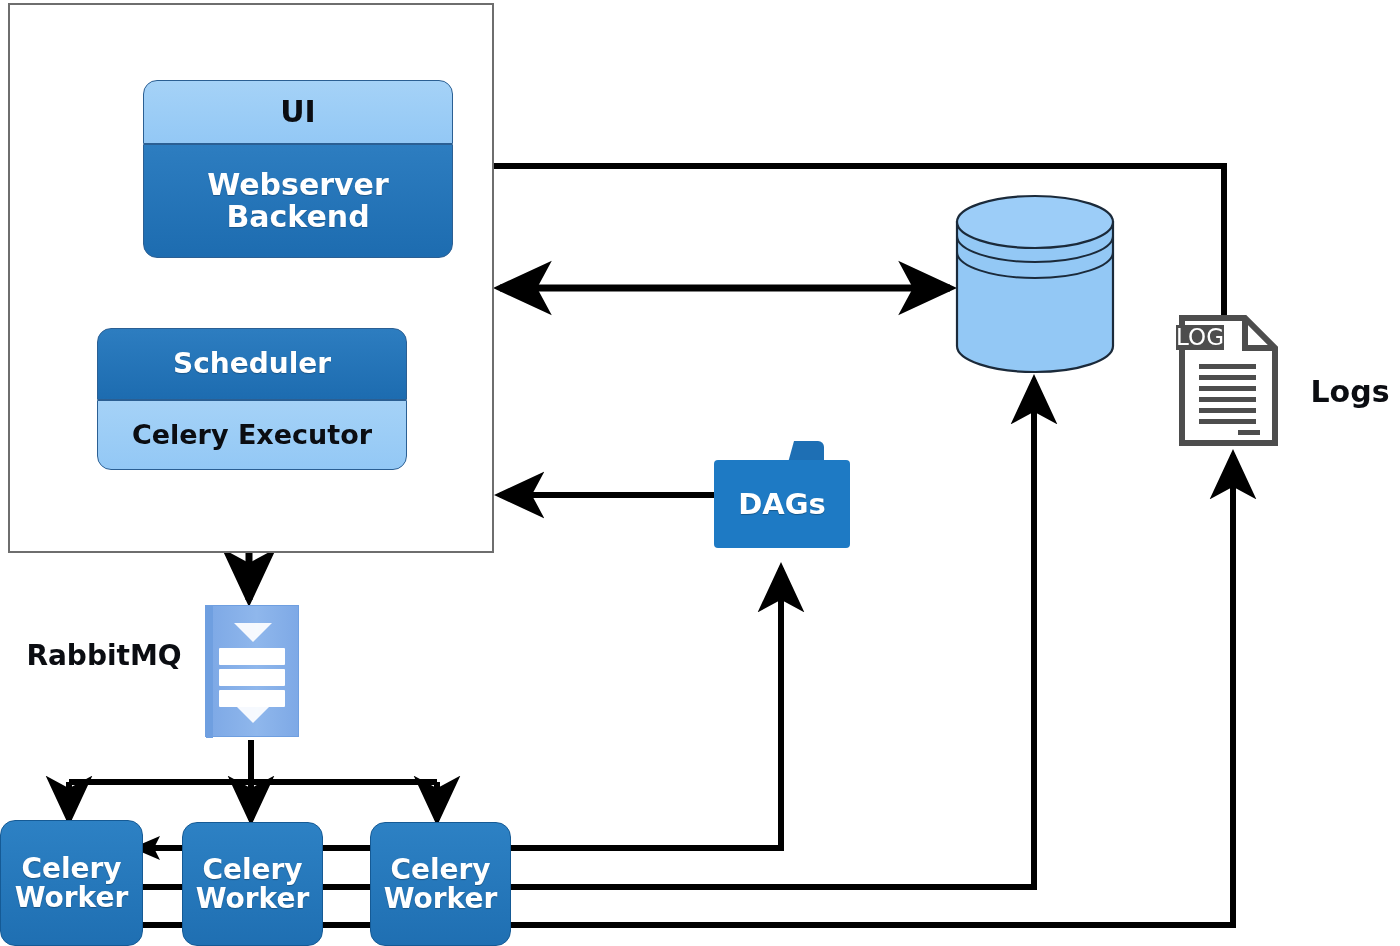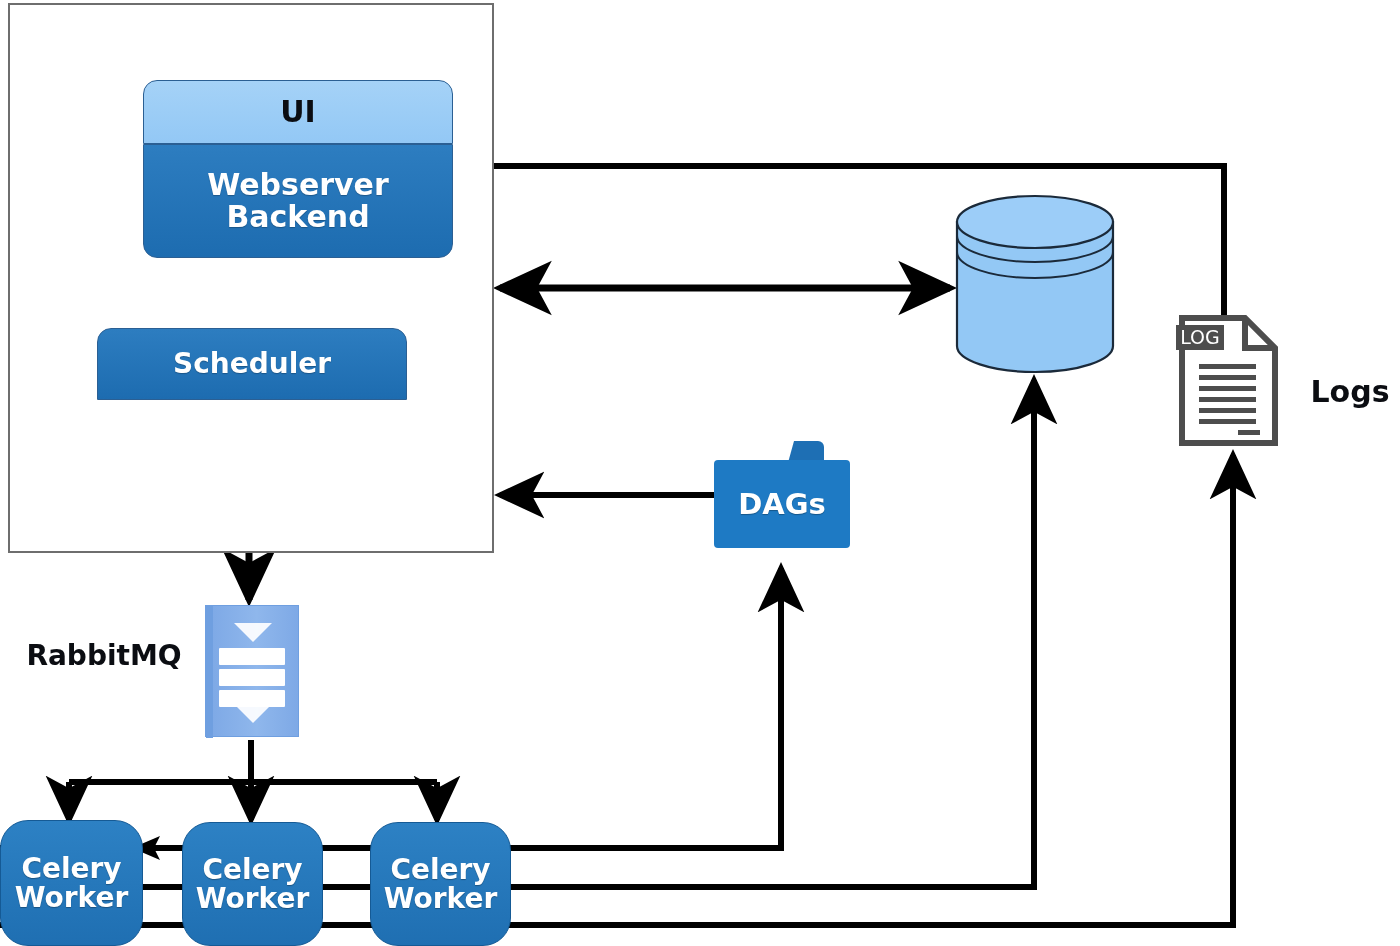--- a/index.html
+++ b/index.html
@@ -72,21 +72,21 @@
   }
   .r-top { border-radius: 14px 14px 0 0; }
   .r-bot { border-radius: 0 0 14px 14px; }
 
   
   .worker {
     position: absolute;
     box-sizing: border-box;
     background: linear-gradient(180deg,#2d81c4 0%,#1f6fb2 100%);
     border: 1px solid #155a95;
-    border-radius: 28px;
+    border-radius: 15px;
     color: #ffffff;
     display: flex;
     align-items: center;
     justify-content: center;
     text-align: center;
     font-weight: bold;
     font-size: 28px;
     line-height: 1.05;
     text-shadow: 0 1px 1px rgba(0,0,0,.3);
     z-index: 6;
@@ -170,20 +170,23 @@
     </div>
     <div class="stack-seg seg-dark r-bot" style="top:64px; height:114px; font-size:30px; flex-direction:column;">
       <span>Webserver</span>
       <span>Backend</span>
     </div>
   </div>
 
   <div class="stack" style="left:97px; top:328px; width:310px; height:142px;">
     <div class="stack-seg seg-dark r-top" style="top:0; height:72px; font-size:28px;">
       <span>Scheduler</span>
+    </div>
+    <div class="stack-seg seg-light r-bot" style="top:72px; height:70px; font-size:27px;">
+      <span>Celery Executor</span>
     </div>
   </div>
 
   <svg class="layer" viewBox="0 0 1400 946" xmlns="http://www.w3.org/2000/svg" style="pointer-events:none;">
     <g>
       <path d="M957,222 L957,346 A78,26 0 0 0 1113,346 L1113,222 Z" fill="#93c8f5" stroke="#1b2a3a" stroke-width="2.2"></path>
       <ellipse cx="1035" cy="222" rx="78" ry="26" fill="#9ccdf8" stroke="#1b2a3a" stroke-width="2.2"></ellipse>
       <path d="M957,236 A78,26 0 0 0 1113,236" fill="none" stroke="#1b2a3a" stroke-width="2"></path>
       <path d="M957,252 A78,26 0 0 0 1113,252" fill="none" stroke="#1b2a3a" stroke-width="2"></path>
     </g>
@@ -198,21 +201,21 @@
         <rect x="1199" y="375" width="57" height="5"></rect>
         <rect x="1199" y="386" width="57" height="5"></rect>
         <rect x="1199" y="397" width="57" height="5"></rect>
         <rect x="1199" y="408" width="57" height="5"></rect>
         <rect x="1199" y="419" width="57" height="5"></rect>
         <rect x="1238" y="430" width="22" height="5"></rect>
       </g>
       <rect x="1176" y="325" width="48" height="25" fill="#4d4d4d"></rect>
     </g>
   </svg>
-  <div class="node-label txt-light" style="left:1176px; top:325px; width:48px; height:25px; font-size:19px; font-weight:normal;border-radius:6px;">
+  <div class="node-label txt-light" style="left:1176px; top:325px; width:48px; height:25px; font-size:23px; font-weight:normal;border-radius:6px;">
     <span>LOG</span>
   </div>
   <div class="free-label" style="left:1295px; top:375px; width:110px; font-size:30px;">
     <span>Logs</span>
   </div>
 
   <svg class="layer" viewBox="0 0 1400 946" xmlns="http://www.w3.org/2000/svg" style="pointer-events:none;">
     <g>
       <path d="M794,441 L818,441 A6,6 0 0 1 824,447 L824,470 L786,470 Z" fill="#1e6fb4"></path>
       <rect x="714" y="460" width="136" height="88" rx="4" fill="#1e7ac4"></rect>

